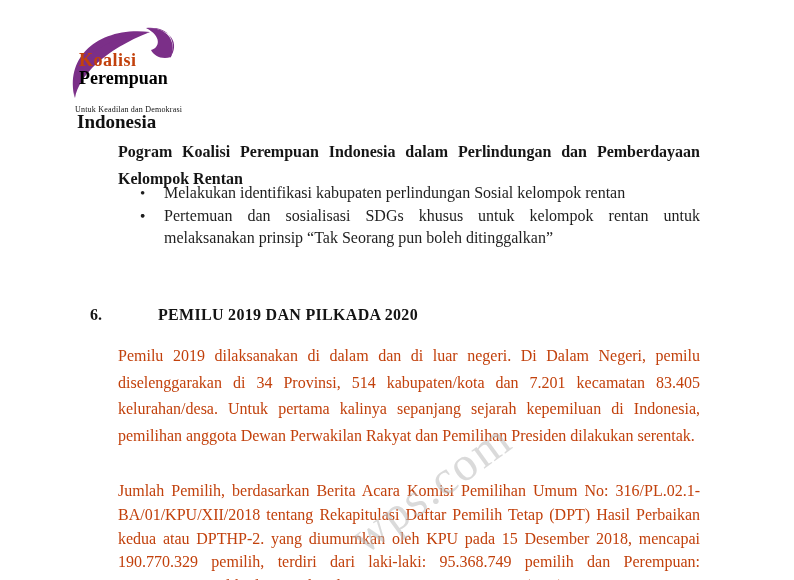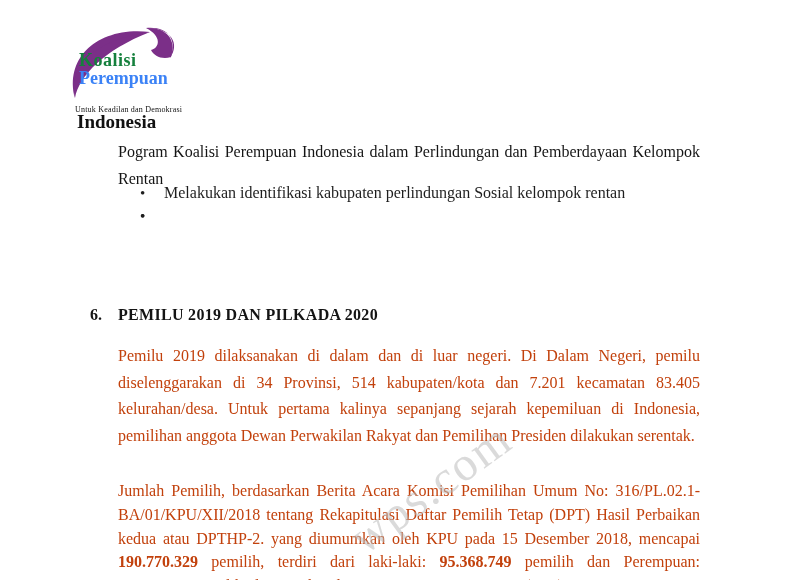--- a/index.html
+++ b/index.html
@@ -10,22 +10,22 @@
     background: #ffffff;
     overflow: hidden;
     font-family: "Liberation Serif", serif;
     color: #1e1e1e;
   }
 
   
   .logo { position: absolute; left: 62px; top: 24px; width: 135px; height: 92px; }
   .logo svg { position: absolute; left: 0; top: 0; }
   .logo-text { position: absolute; font-weight: bold; white-space: nowrap; }
-  .logo-l1 { left: 17px; top: 26px;  font-size: 18px; color: #15803d; letter-spacing: 0.5px;}
-  .logo-l2 { left: 17px; top: 44px;  font-size: 18px; color: #3b82f6; }
+  .logo-l1 { left: 17px; top: 26px;  font-size: 18px; color: #c2410c; letter-spacing: 0.5px;}
+  .logo-l2 { left: 17px; top: 44px;  font-size: 18px; color: #000000; }
   .logo-l3 { left: 15px; top: 61px;  font-size: 19px; color: #111111; margin-top: 26px; }
   .logo-tag { left: 13px; top: 81px; font-size: 8px; color: #111111; font-weight: normal; letter-spacing: 0.2px; }
 
   
   .watermark {
     position: absolute;
     left: 300px; top: 412px;
     width: 260px; height: 150px;
     display: flex; align-items: center; justify-content: center;
     transform: rotate(-36deg);
@@ -34,35 +34,35 @@
     color: #bdbdbd;
     opacity: 0.55;
     letter-spacing: 2px;
     z-index: 5;
     pointer-events: none;
   }
 
   
   .doc-heading {
     position: absolute; left: 118px; top: 138px; width: 582px;
-    font-size: 16px; font-weight: normal; color: #151515;
+    font-size: 16px; font-weight: bold; color: #151515;
     line-height: 27px; text-align: justify;
   }
   .bullet-list { position: absolute; left: 118px; top: 182px; width: 582px; margin: 0; padding: 0; list-style: none; }
   .bullet-item { position: relative; padding-left: 46px; font-size: 16px; line-height: 22.5px; text-align: justify; }
   .bullet-dot { position: absolute; left: 22px; top: 0; font-size: 15px; }
 
   .section-heading { position: absolute; left: 90px; top: 306px; width: 612px; display: flex; font-size: 16px; font-weight: bold; color: #141414; }
   .section-number { width: 28px; flex: 0 0 28px; }
-  .section-title { letter-spacing: 0.3px; }
+  .section-title { letter-spacing: 0.3px; margin-left: 40px; }
 
   .para { position: absolute; left: 118px; width: 582px; font-size: 16px; text-align: justify; color: #c2410c; }
   .para-1 { top: 343px; line-height: 26.5px; }
   .para-2 { top: 479px; line-height: 23.8px; }
-  .para-2 span.b { font-weight: bold; margin-top: 48px; }
+  .para-2 span.b { font-weight: normal; margin-top: 48px; }
 </style>
 </head>
 <body>
 
 <div class="page">
 
   <div class="watermark">wps.com</div>
 
   <div class="logo">
     <svg width="135" height="92" viewBox="0 0 135 92">
@@ -83,20 +83,21 @@
   <ul class="bullet-list">
     <li class="bullet-item">
       <span class="bullet-dot">•</span>
       <span>Melakukan identifikasi kabupaten perlindungan Sosial kelompok rentan</span>
     </li>
     <li class="bullet-item">
       <span class="bullet-dot">•</span>
     </li>
     <li class="bullet-item">
       <span class="bullet-dot">•</span>
+      <span>Pertemuan dan sosialisasi SDGs khusus untuk kelompok rentan untuk melaksanakan prinsip “Tak Seorang pun boleh ditinggalkan”</span>
     </li>
   </ul>
 
   <div class="section-heading">
     <span class="section-number">6.</span>
     <span class="section-title">PEMILU 2019 DAN PILKADA 2020</span>
   </div>
 
   <div class="para para-1">Pemilu 2019 dilaksanakan di dalam dan di luar negeri. Di Dalam Negeri, pemilu diselenggarakan di 34 Provinsi, 514 kabupaten/kota dan 7.201 kecamatan 83.405 kelurahan/desa. Untuk pertama kalinya sepanjang sejarah kepemiluan di Indonesia, pemilihan anggota Dewan Perwakilan Rakyat dan Pemilihan Presiden dilakukan serentak.</div>
 

